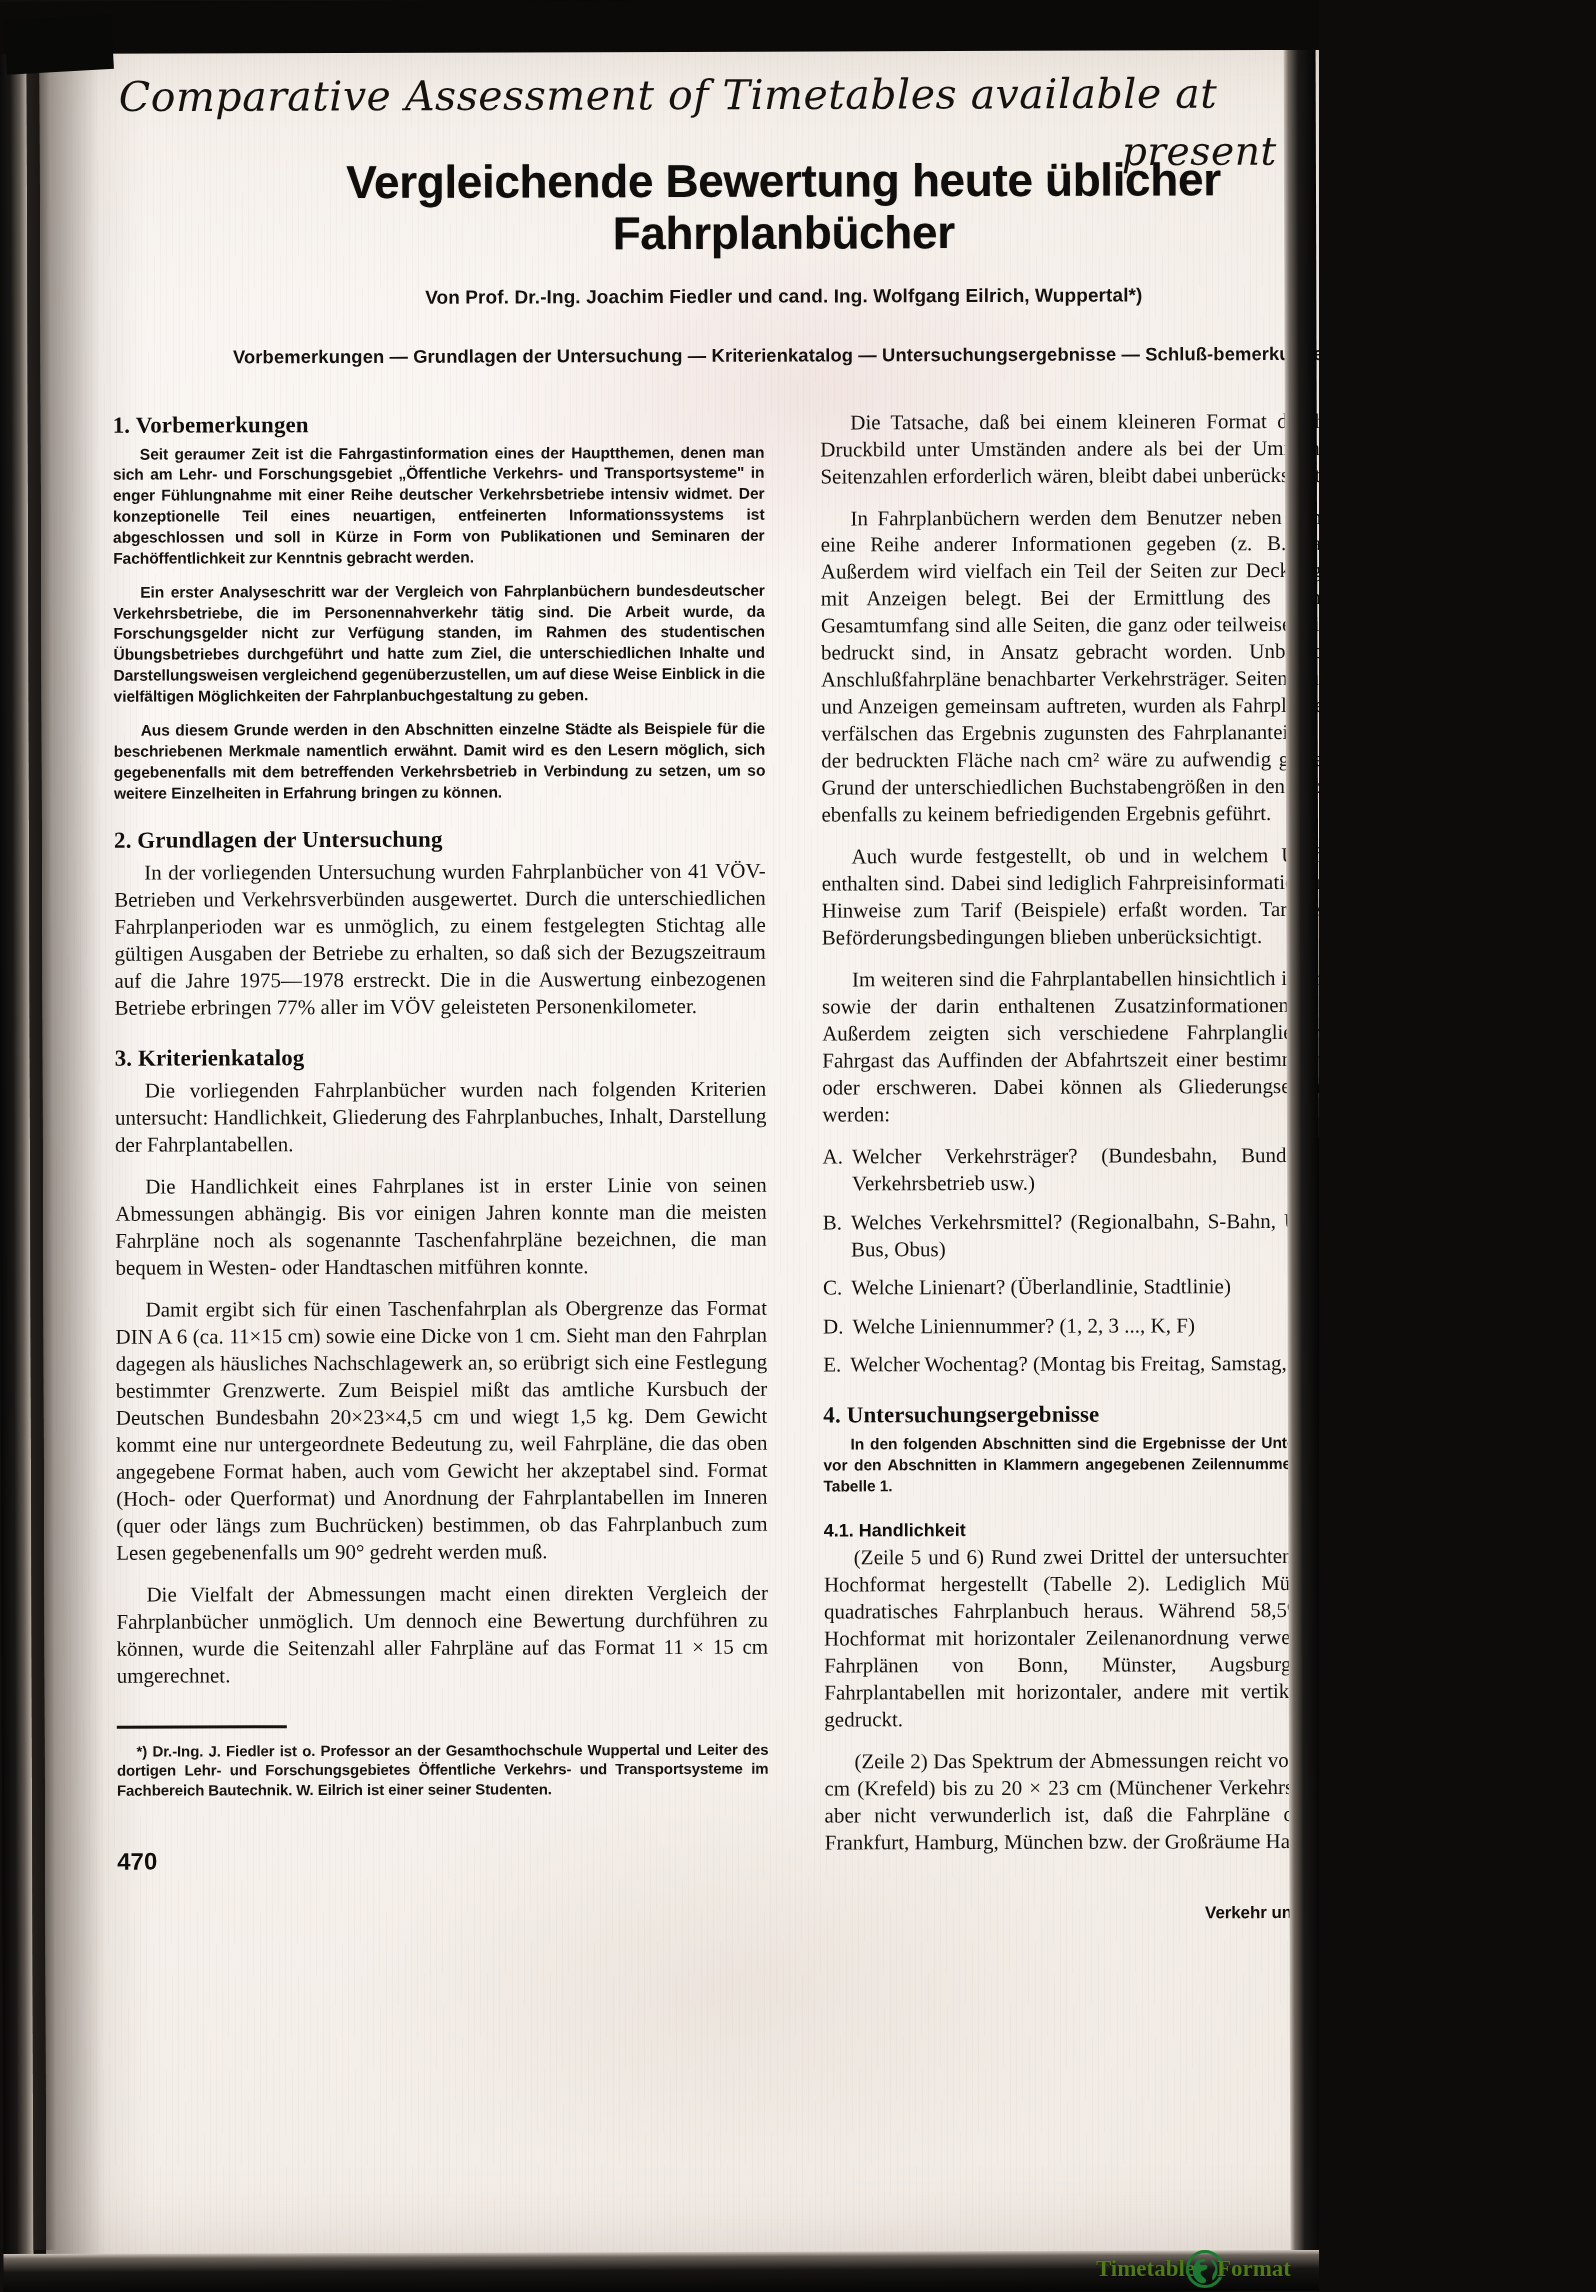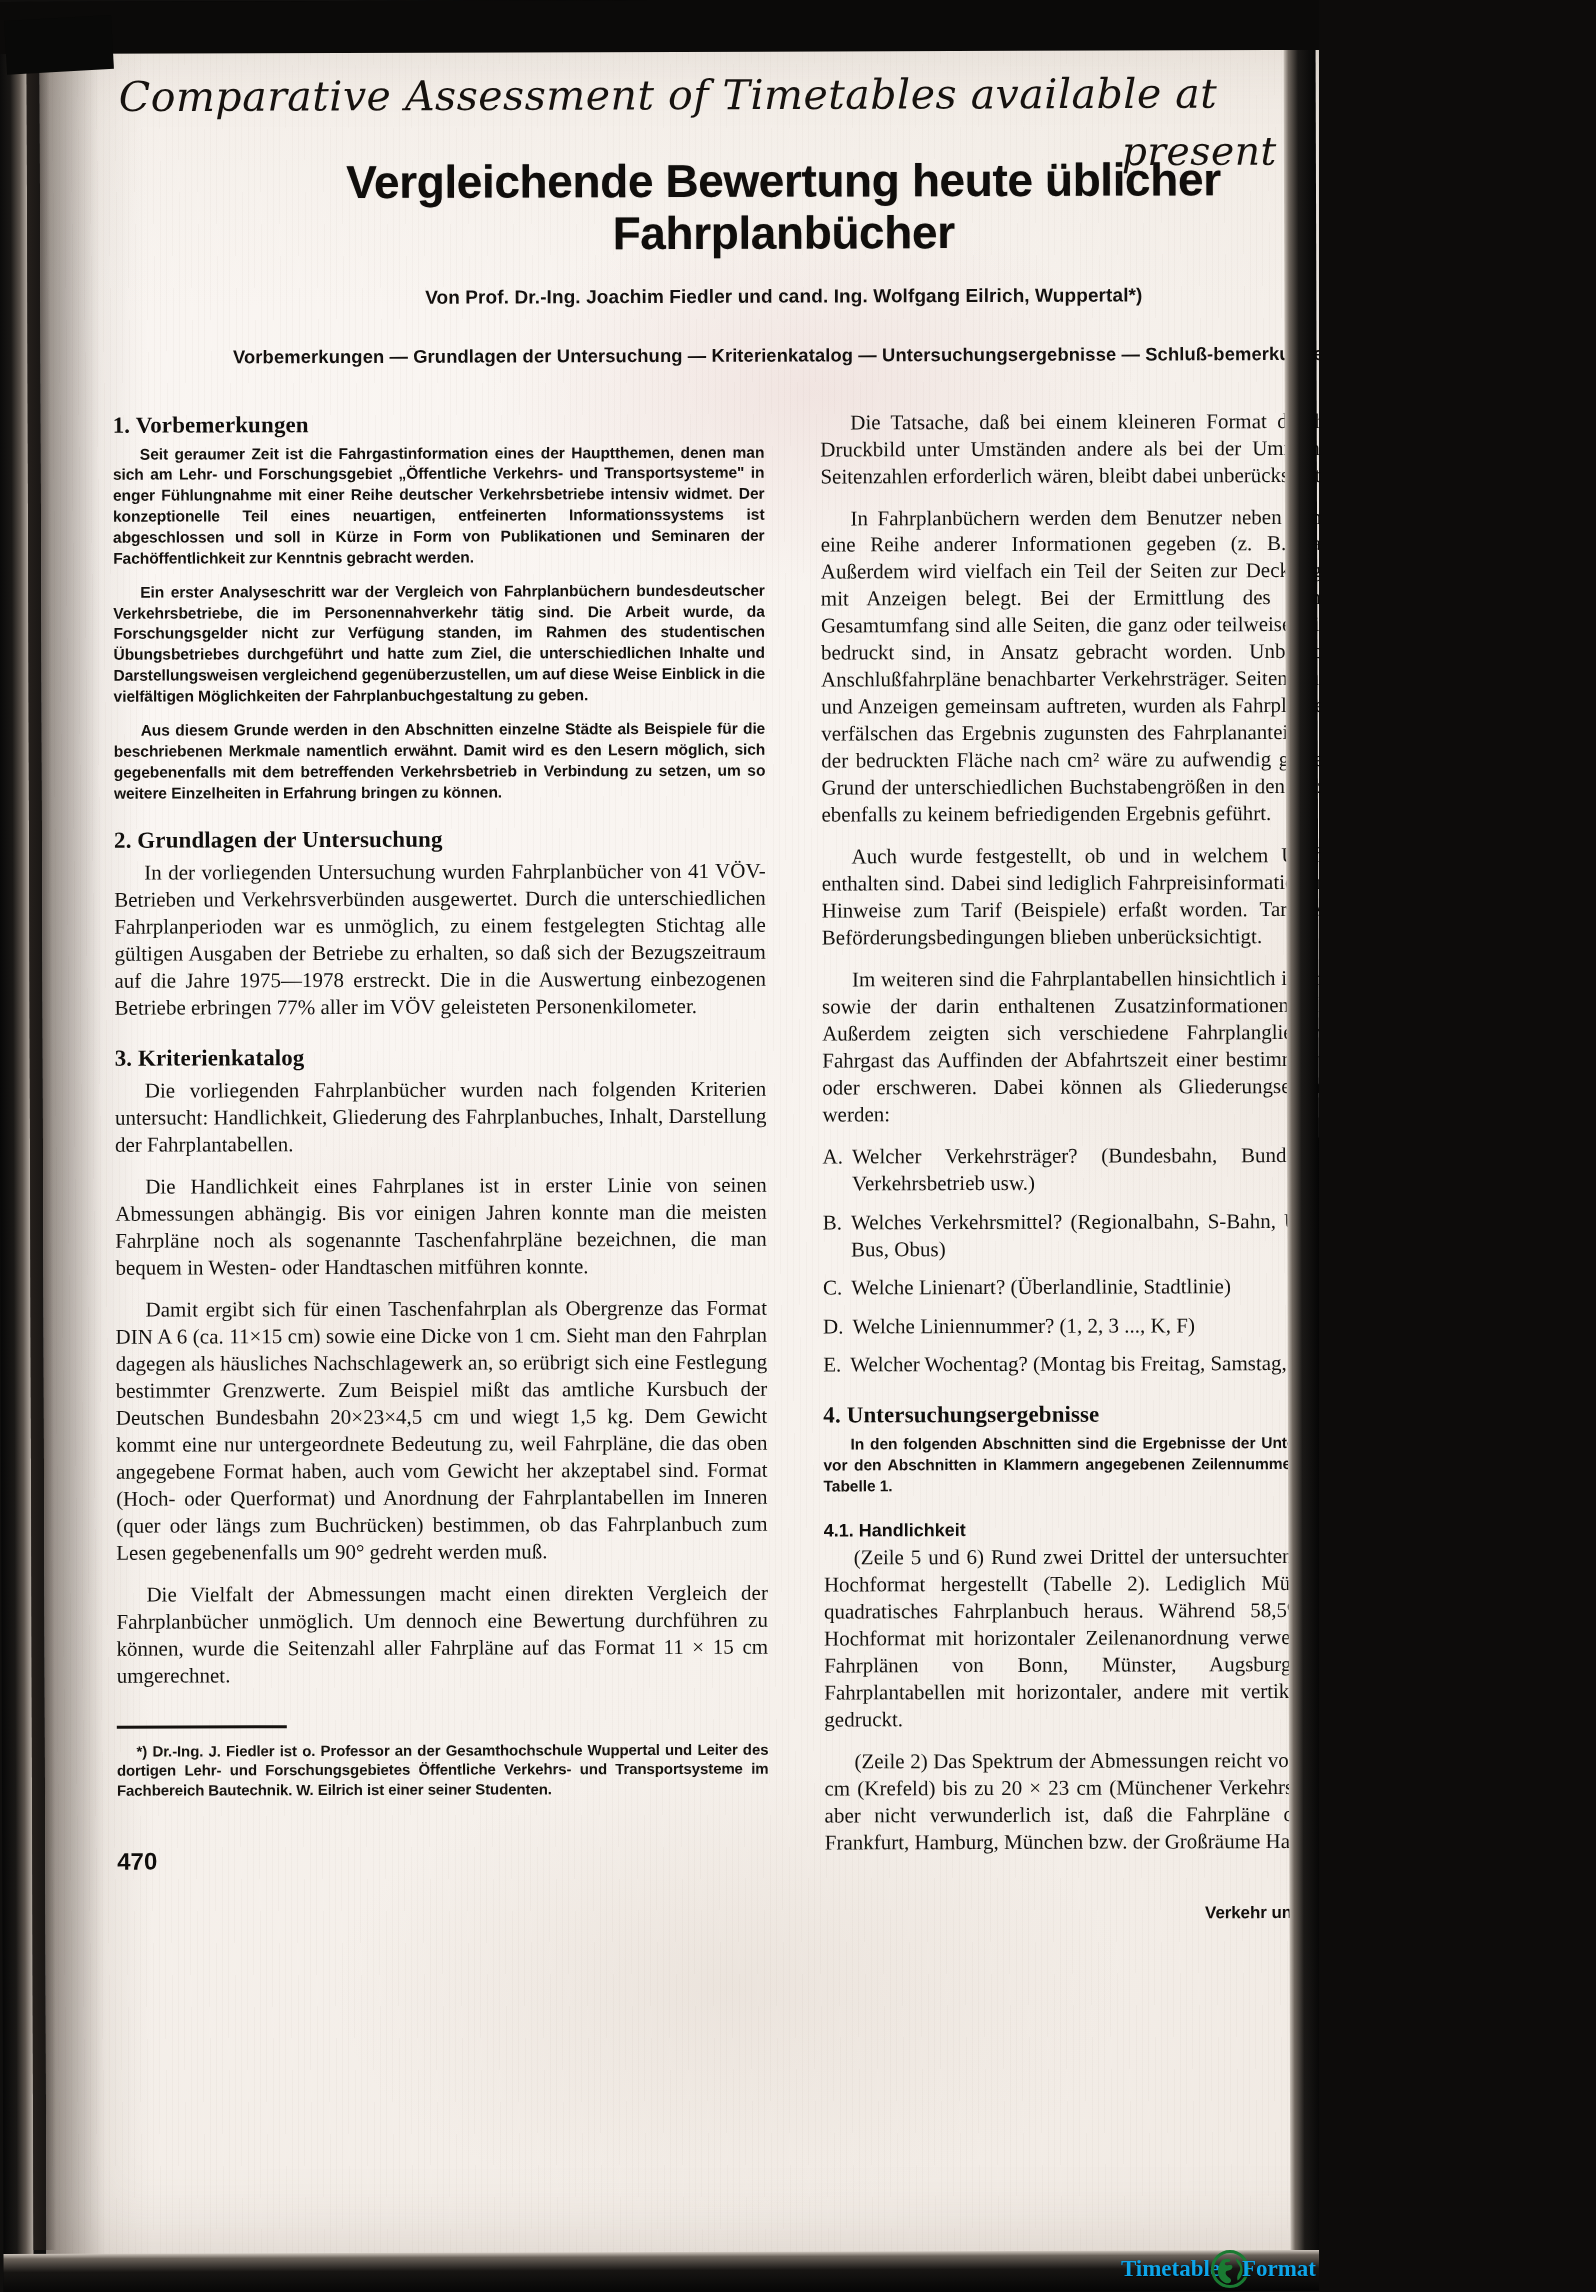--- a/index.html
+++ b/index.html
@@ -109,24 +109,24 @@
      font-family:"Liberation Sans", sans-serif;font-weight:bold;
      font-size:15px;line-height:1.3;color:#16130f;letter-spacing:-0.1px;}
 
   .pagenum{margin-top:48px;font-family:"Liberation Sans", sans-serif;
      font-weight:bold;font-size:24px;color:#100e0c;}
   .journalref{margin-top:48px;text-align:right;
      font-family:"Liberation Sans", sans-serif;font-weight:bold;
      font-size:17px;color:#120f0d;letter-spacing:-0.1px;}
 
   
-  #watermark{position:absolute;right:3px;bottom:5.4px;z-index:12;
+  #watermark{position:absolute;right:28px;bottom:5.4px;z-index:12;
      display:flex;align-items:center;gap:0px;
      font-family:"Liberation Serif", serif;font-weight:bold;font-size:23px;
-     color:#0ea5e9;text-shadow:0 0.9px 0.9px rgba(0,0,0,.65);}
+     color:#4d7c0f;text-shadow:0 0.9px 0.9px rgba(0,0,0,.65);}
   #watermark .wm-a{margin-right:-9px;}
   #watermark .wm-b{margin-left:-7.2px;}
   .globe{width:38px;height:38px;flex:0 0 auto;}
 
   
   #skew{position:absolute;inset:0;transform:rotate(-0.18deg);transform-origin:50% 50%;}
 </style>
 </head>
 <body>
 

